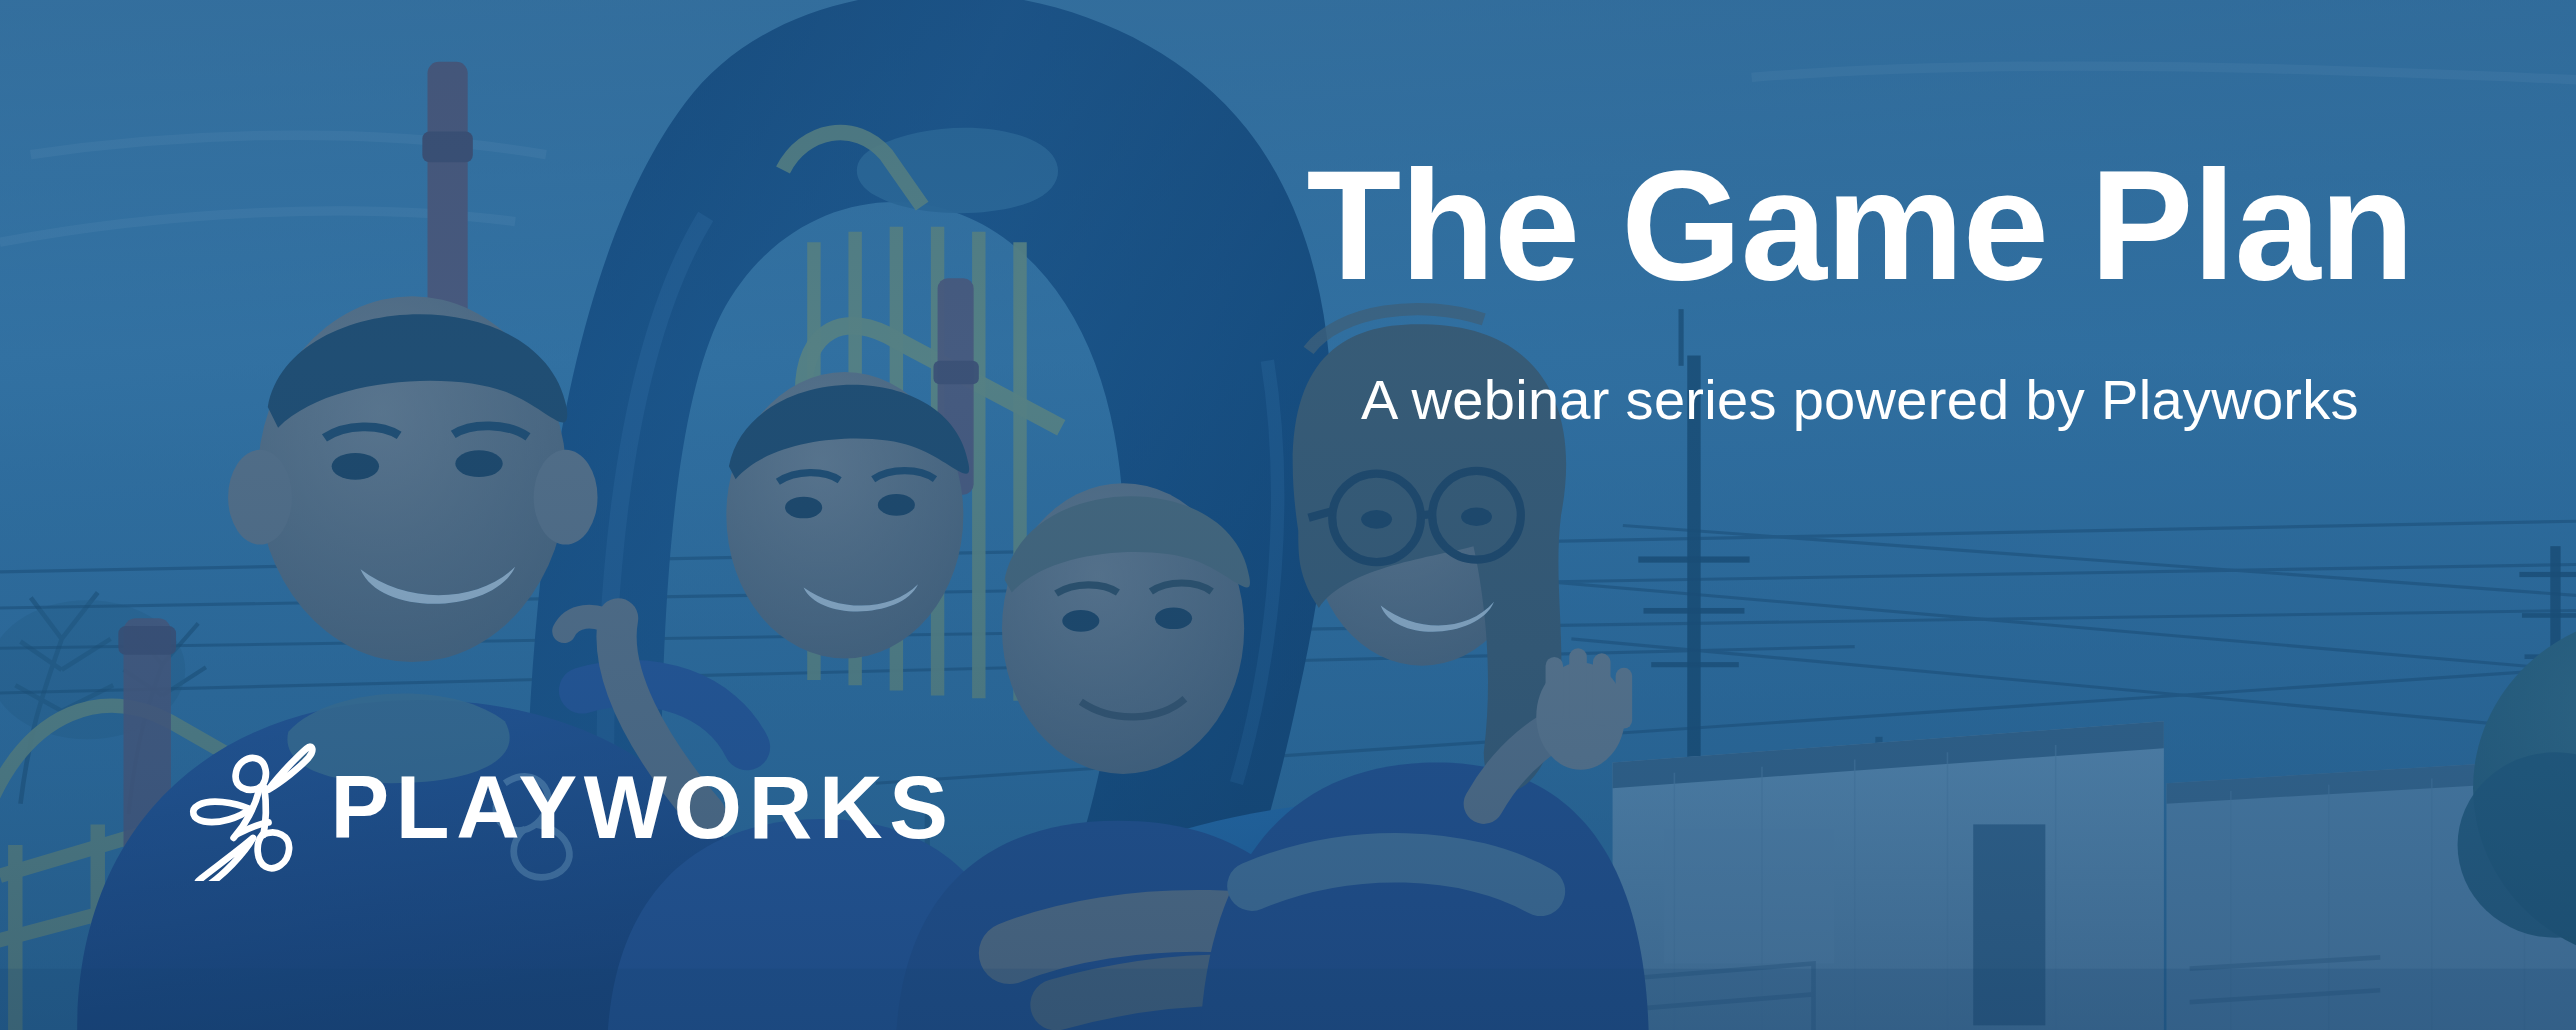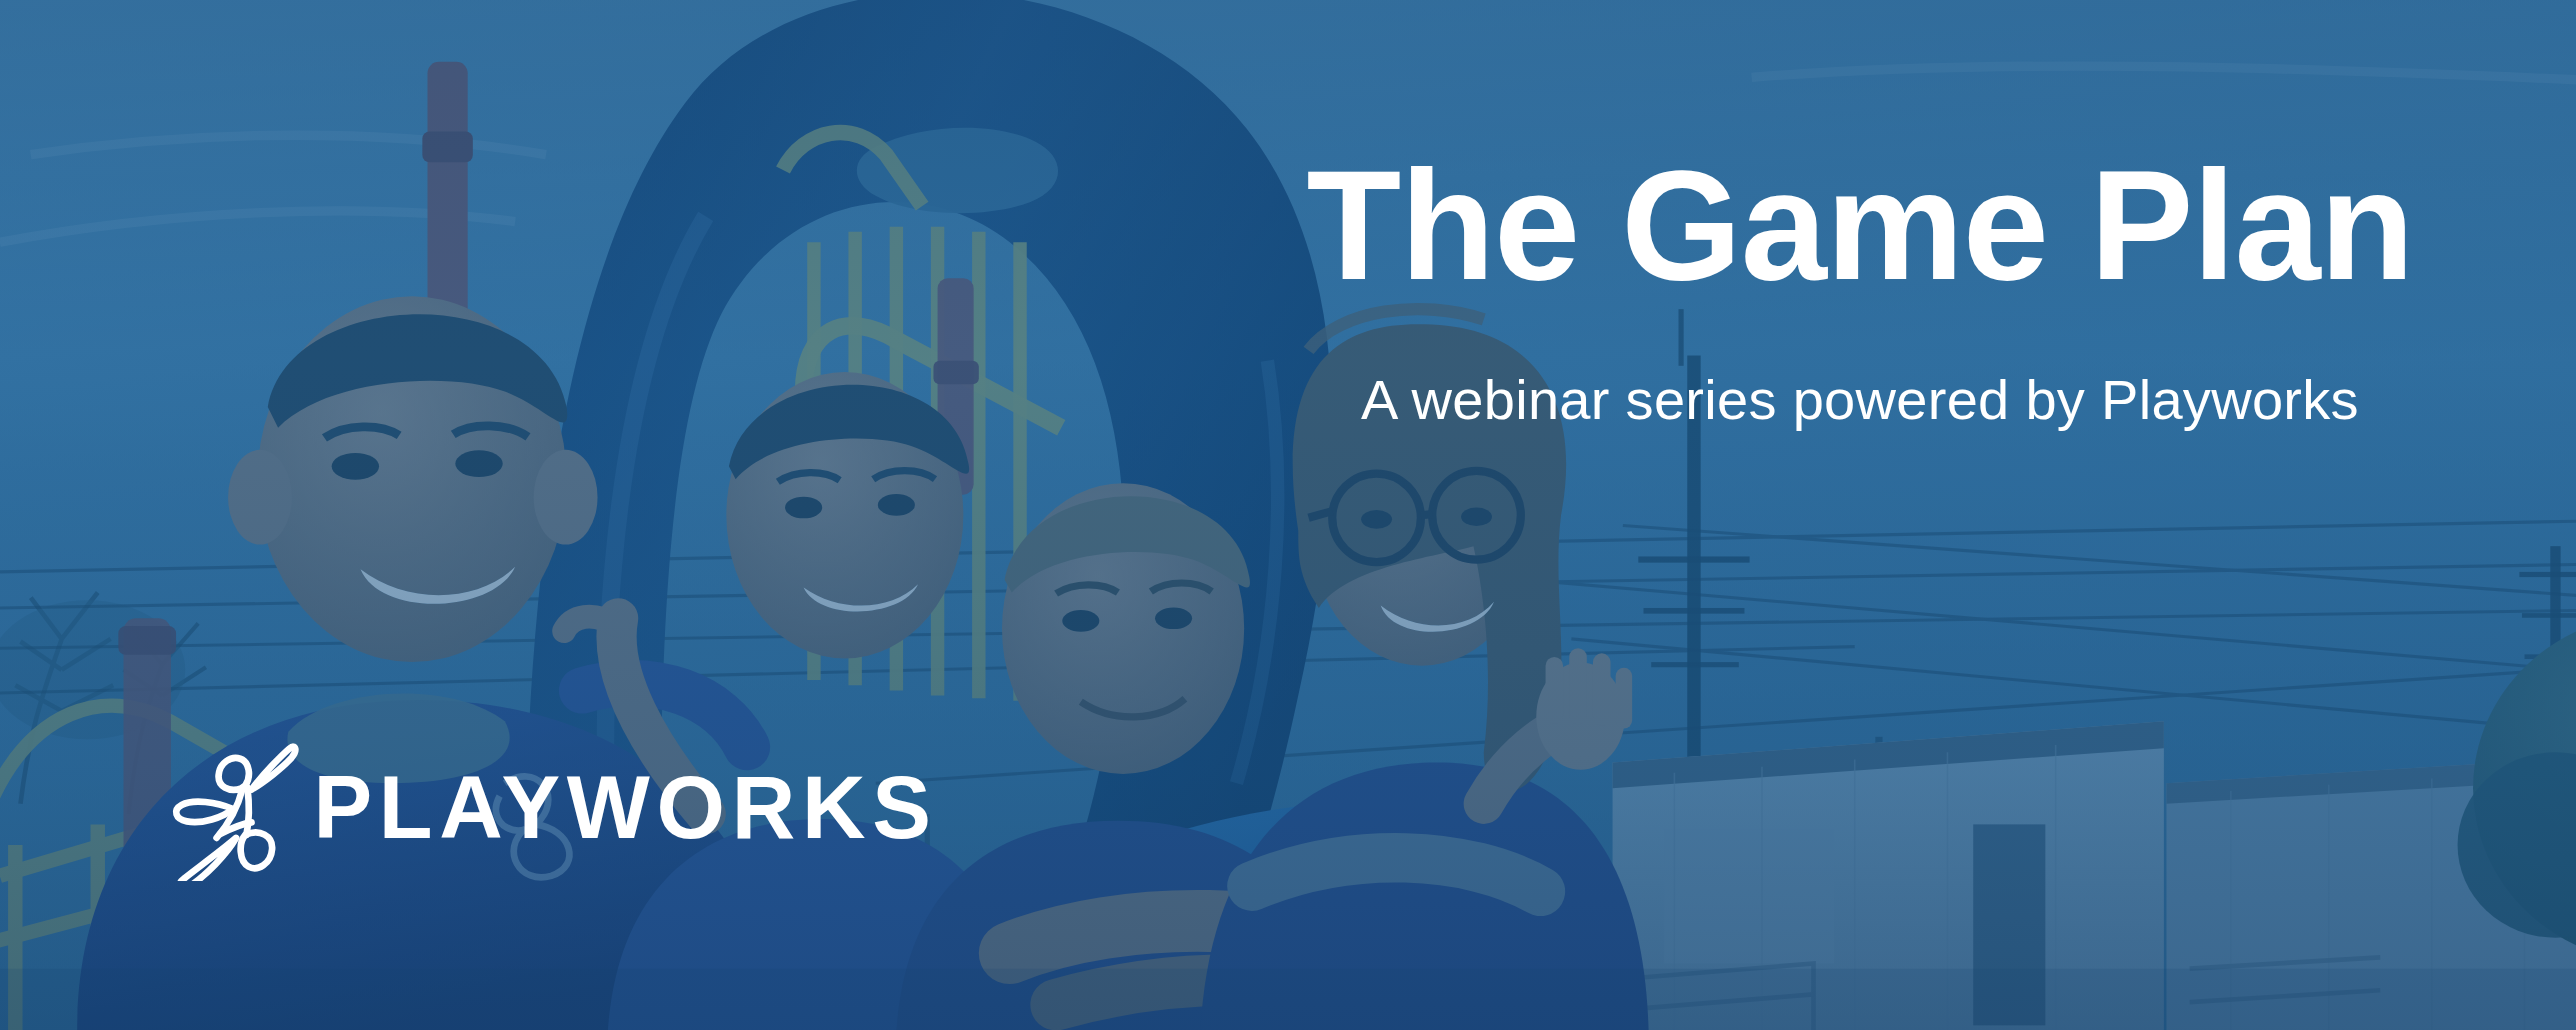--- a/index.html
+++ b/index.html
@@ -61,21 +61,21 @@
     font-size:56px;
     font-weight:400;
     line-height:1.1;
     letter-spacing:0.3px;
     white-space:nowrap;
   }
 
   
   #logo{
     position:absolute;
-    left:163px;
+    left:180px;
     top:732px;
     display:flex;
     align-items:center;
     z-index:6;
     justify-content:center;
   }
   #logo-mark{width:138px;height:149px;display:block;}
   #logo-word{
     color:#ffffff;
     font-size:88px;

